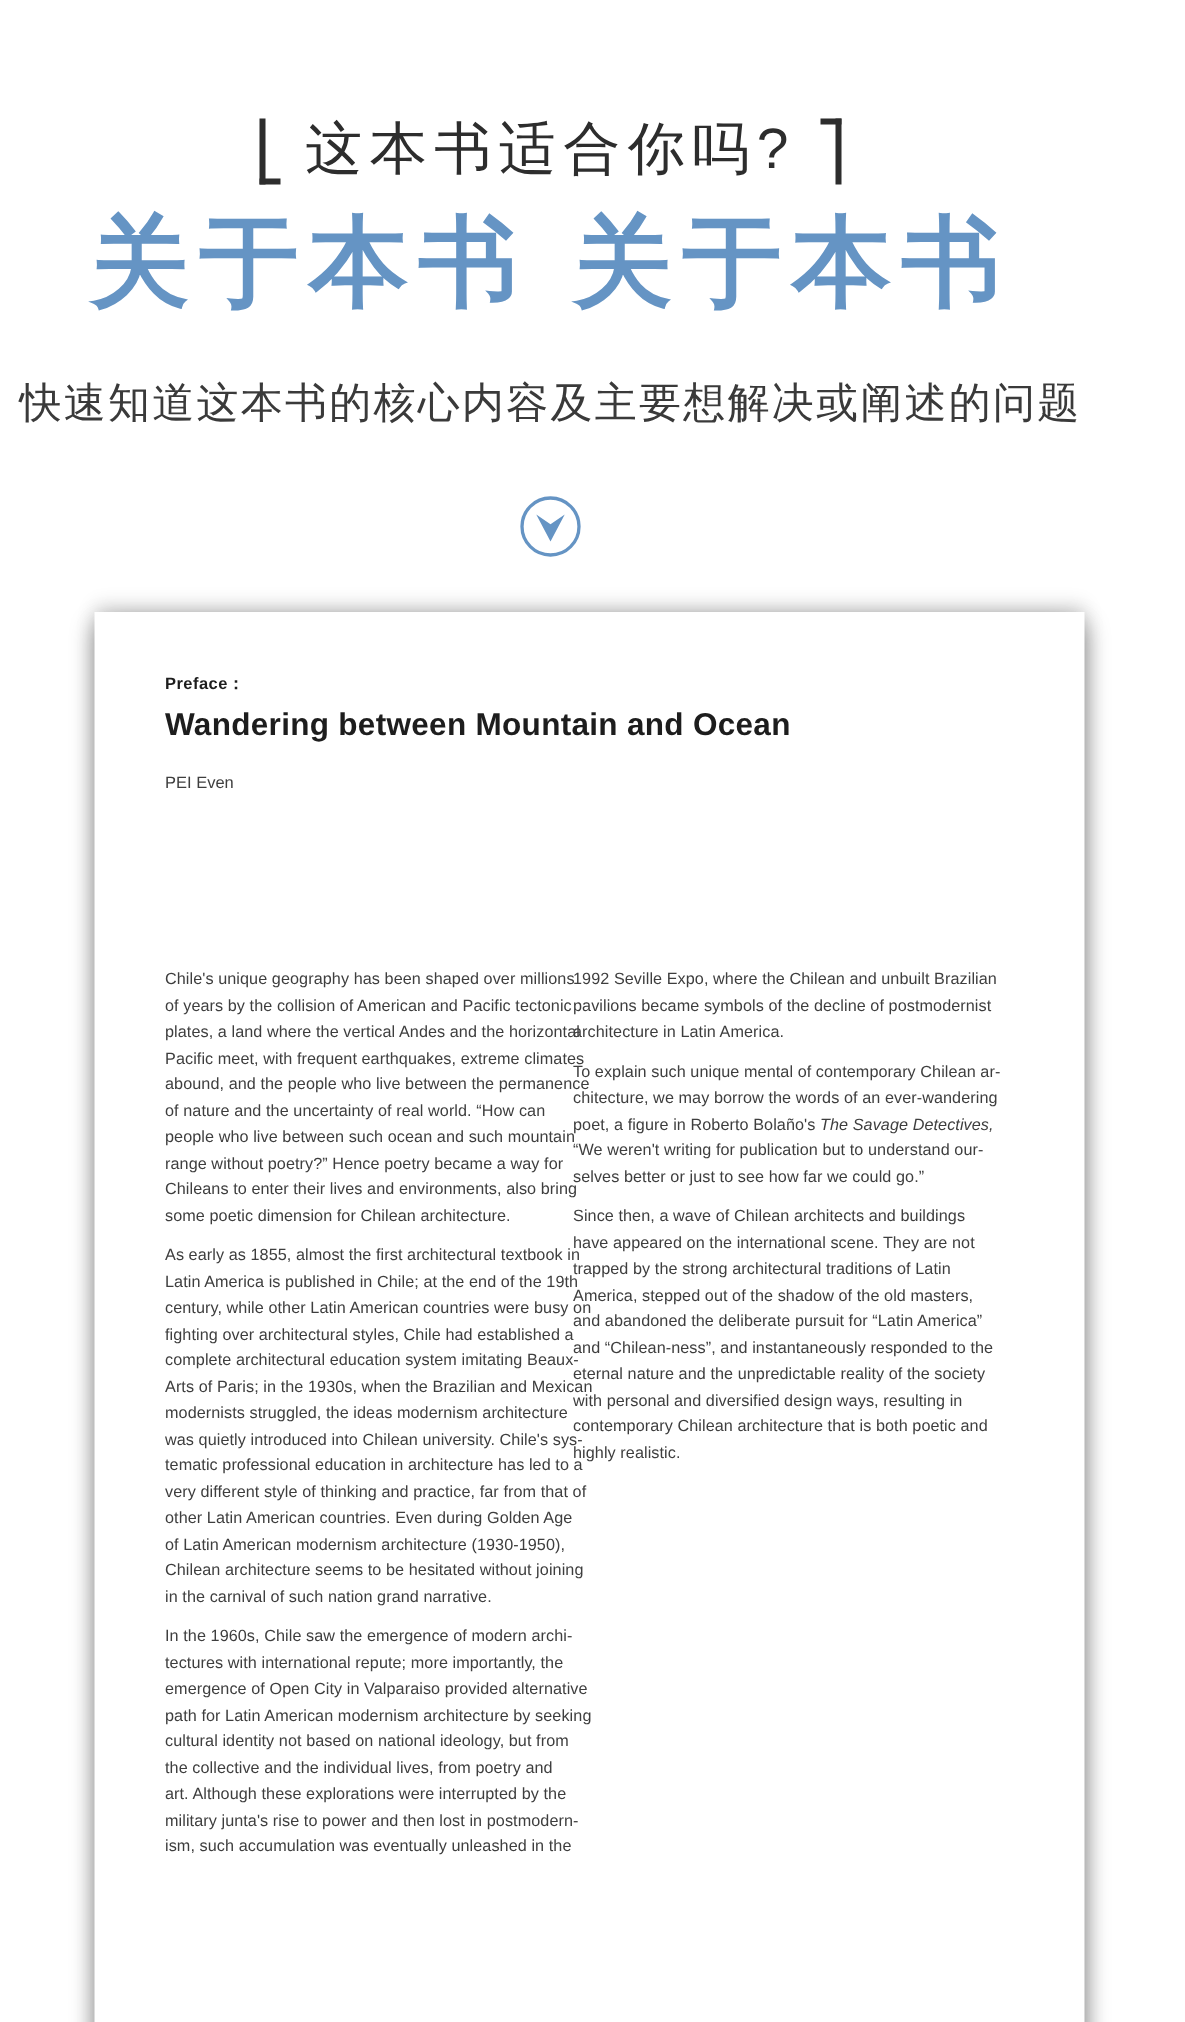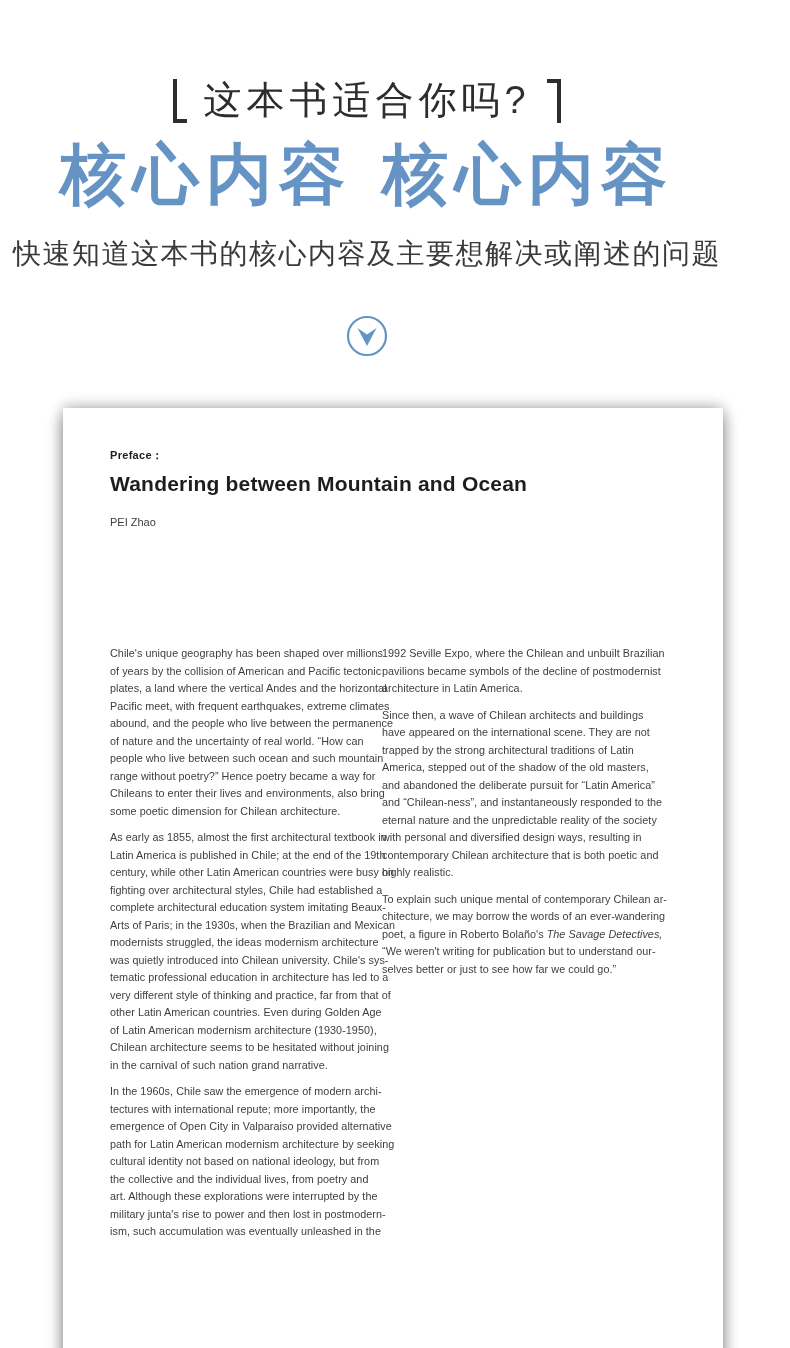--- a/index.html
+++ b/index.html
@@ -32,21 +32,21 @@
     font-family: "DejaVu Serif", "Liberation Serif", serif;
     font-weight: 700;
     font-size: 66px;
     letter-spacing: 7px;
     color: #6594c4;
     line-height: 1.1;
     white-space: nowrap;
   }
 
   .subtitle {
-    margin-top: 25px;
+    margin-top: 40px;
     font-size: 28px;
     color: #3a3a3a;
     letter-spacing: 1.5px;
     font-weight: 500;
   }
 
   .arrow-wrap { margin-top: 42px; }
   .arrow-wrap svg { display: inline-block; }
 
   
@@ -94,36 +94,36 @@
 </head>
 <body>
 
 <div class="promo-header">
   <div class="question-row">
     <span class="bracket bracket-left"></span>
     <span class="question-text">这本书适合你吗?</span>
     <span class="bracket bracket-right"></span>
   </div>
 
-  <div class="main-title">核心内容 核心内容</div>
+  <div class="main-title">关于本书 关于本书</div>
 
   <div class="subtitle">快速知道这本书的核心内容及主要想解决或阐述的问题</div>
 
   <div class="arrow-wrap">
     <svg width="42" height="42" viewBox="0 0 42 42" aria-hidden="true">
       <circle cx="21" cy="21" r="19" fill="none" stroke="#6594c4" stroke-width="2.2"></circle>
       <path d="M 11.5 13 L 21 31 L 30.5 13 L 21 19.5 Z" fill="#6594c4"></path>
     </svg>
   </div>
 </div>
 
 <div class="paper">
   <div class="preface-label">Preface：</div>
   <div class="preface-title">Wandering between Mountain and Ocean</div>
-  <div class="preface-author">PEI Zhao</div>
+  <div class="preface-author">PEI Even</div>
 
   <div class="columns">
     <div class="col">
       <p>Chile's unique geography has been shaped over millions
 of years by the collision of American and Pacific tectonic
 plates, a land where the vertical Andes and the horizontal
 Pacific meet, with frequent earthquakes, extreme climates
 abound, and the people who live between the permanence
 of nature and the uncertainty of real world. “How can
 people who live between such ocean and such mountain
@@ -151,32 +151,32 @@
 cultural identity not based on national ideology, but from
 the collective and the individual lives, from poetry and
 art. Although these explorations were interrupted by the
 military junta's rise to power and then lost in postmodern-
 ism, such accumulation was eventually unleashed in the</p>
     </div>
     <div class="col">
       <p>1992 Seville Expo, where the Chilean and unbuilt Brazilian
 pavilions became symbols of the decline of postmodernist
 architecture in Latin America.</p>
+      <p><span>To explain such unique mental of contemporary Chilean ar-
+chitecture, we may borrow the words of an ever-wandering
+poet, a figure in Roberto Bolaño's </span><span class="italic">The Savage Detectives,</span><span>
+“We weren't writing for publication but to understand our-
+selves better or just to see how far we could go.”</span></p>
       <p>Since then, a wave of Chilean architects and buildings
 have appeared on the international scene. They are not
 trapped by the strong architectural traditions of Latin
 America, stepped out of the shadow of the old masters,
 and abandoned the deliberate pursuit for “Latin America”
 and “Chilean-ness”, and instantaneously responded to the
 eternal nature and the unpredictable reality of the society
 with personal and diversified design ways, resulting in
 contemporary Chilean architecture that is both poetic and
 highly realistic.</p>
-      <p><span>To explain such unique mental of contemporary Chilean ar-
-chitecture, we may borrow the words of an ever-wandering
-poet, a figure in Roberto Bolaño's </span><span class="italic">The Savage Detectives,</span><span>
-“We weren't writing for publication but to understand our-
-selves better or just to see how far we could go.”</span></p>
     </div>
   </div>
 
   <div class="page-number">6</div>
 </div>
 
 </body></html>

